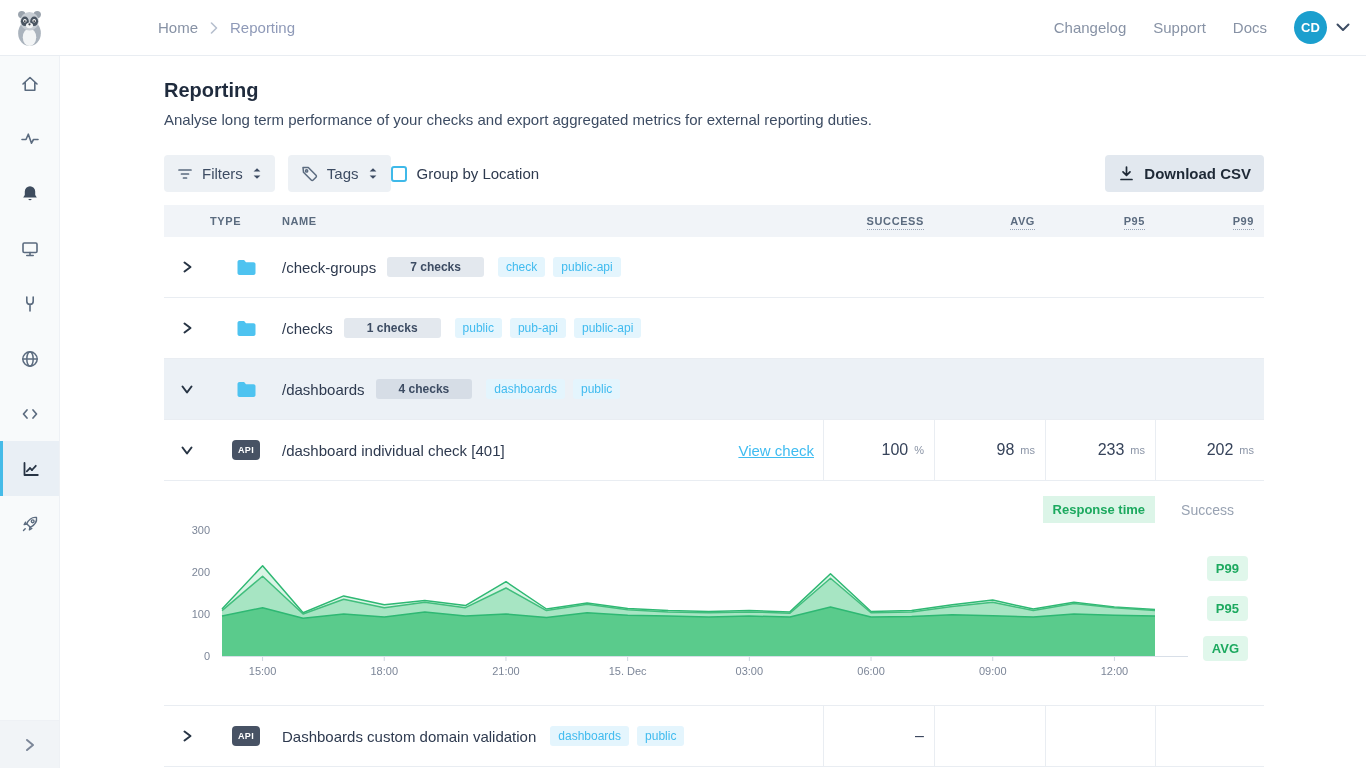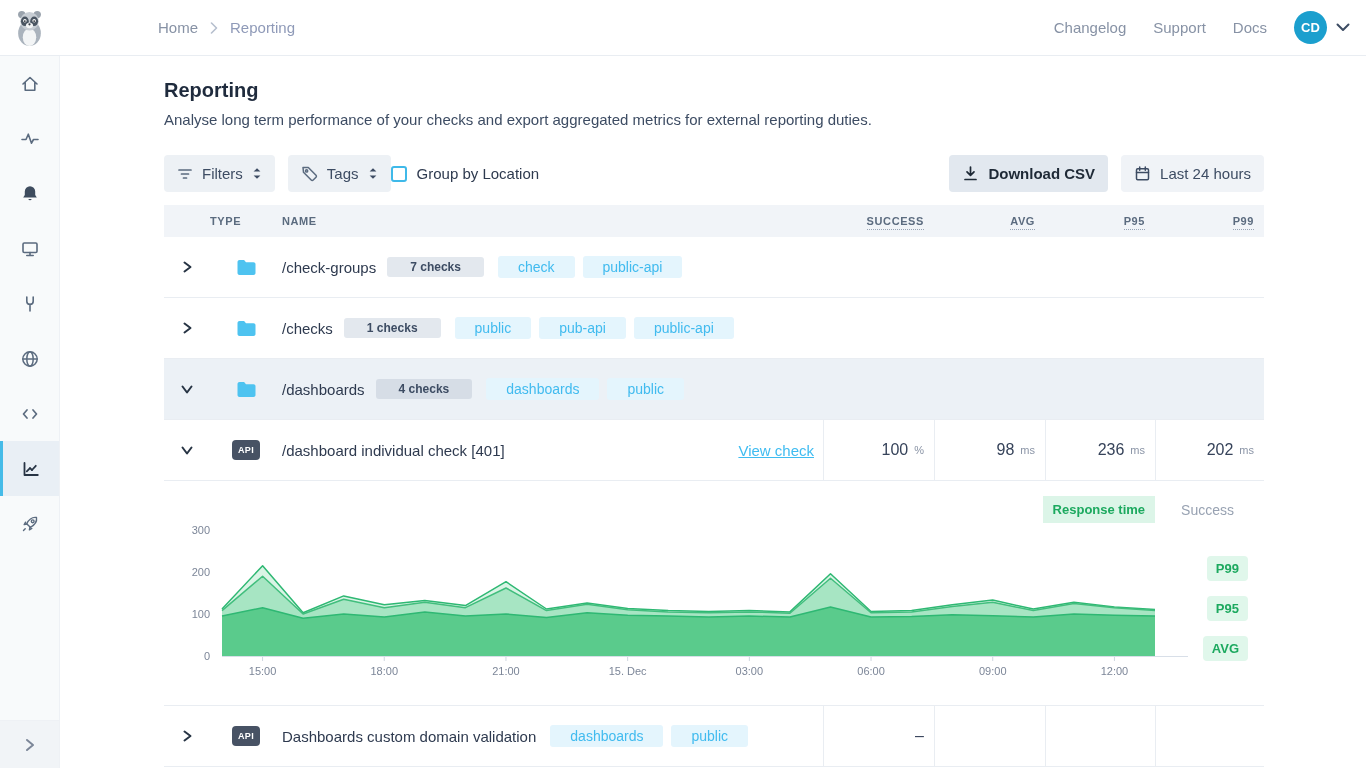--- a/index.html
+++ b/index.html
@@ -60,21 +60,21 @@
   .th-right { text-align:right; padding-right:10px; }
   .th-dot { border-bottom:1px dotted #97a3b4; padding-bottom:2px; }
   .row { height:61px; border-bottom:1px solid #e9edf2; cursor:pointer; background:#fff; }
   .row.expanded { background:#ecf1f6; }
   .cell-exp, .cell-type { display:flex; justify-content:center; align-items:center; }
   .cell-name { display:flex; align-items:center; gap:11px; font-size:15px; color:#2e3a4f; min-width:0; height:100%; }
   .group-name { font-weight:400; }
   .count-badge { background:#e3e8ee; border-radius:3px; padding:3px 23px; font-size:12px; font-weight:700; color:#3d4c63; }
   .row.expanded .count-badge { background:#d6dde6; }
   .tags { display:flex; gap:8px; margin-left:3px; }
-  .tag { background:#e4f5fd; color:#41bbef; border-radius:3px; padding:3px 20px; font-size:14px; white-space:nowrap; }
+  .tag { background:#e4f5fd; color:#41bbef; border-radius:3px; padding:3px 8px; font-size:12px; white-space:nowrap; }
   .api-badge { background:#475264; color:#fff; font-size:9px; font-weight:700; letter-spacing:.4px;
     border-radius:4px; padding:5px 6px; }
   .view-link { color:#3fbcf1; text-decoration:underline; font-size:15px; margin-left:auto;
     padding-right:9px; cursor:pointer; white-space:nowrap; }
   .metric { height:100%; display:flex; align-items:center; justify-content:flex-end;
     padding-right:10px; border-left:1px solid #e9edf2; }
   .metric .num { font-size:16px; color:#36435a; }
   .metric .unit { font-size:11px; color:#8a94a6; margin-left:6px; }
 
   
@@ -221,27 +221,20 @@
         <div class="checkbox"></div>
         <span class="gbl-label">Group by Location</span>
       </div>
       <div class="spacer"></div>
       <button class="btn btn-download">
         <svg width="17" height="17" viewBox="0 0 17 17" fill="none" stroke="#1e2936" stroke-width="1.7" stroke-linecap="round" stroke-linejoin="round">
             <path d="M8.5 2 v8 M5 6.8 L8.5 10.3 12 6.8 M3 14.5 h11"></path>
           </svg>
         <span>Download CSV</span>
       </button>
-      <button class="btn btn-range">
-        <svg width="17" height="17" viewBox="0 0 17 17" fill="none" stroke="#3d4c63" stroke-width="1.5" stroke-linecap="round">
-            <rect x="2.5" y="3.8" width="12" height="11" rx="1.2"></rect>
-            <path d="M2.5 7.6 h12 M5.7 2 v3.2 M11.3 2 v3.2"></path>
-          </svg>
-        <span>Last 24 hours</span>
-      </button>
     </div>
 
     <div class="table">
       <div class="grid-row thead">
         <div></div>
         <div>TYPE</div>
         <div>NAME</div>
         <div class="th-right"><span class="th-dot">SUCCESS</span></div>
         <div class="th-right"><span class="th-dot">AVG</span></div>
         <div class="th-right"><span class="th-dot">P95</span></div>
@@ -339,21 +332,21 @@
         </div>
         <div class="metric">
           <span class="num">100</span>
             <span class="unit">%</span>
         </div>
         <div class="metric">
           <span class="num">98</span>
             <span class="unit">ms</span>
         </div>
         <div class="metric">
-          <span class="num">236</span>
+          <span class="num">233</span>
             <span class="unit">ms</span>
         </div>
         <div class="metric">
           <span class="num">202</span>
             <span class="unit">ms</span>
         </div>
       </div>
 
       <div class="chart-block">
         <div class="toggle-row">

